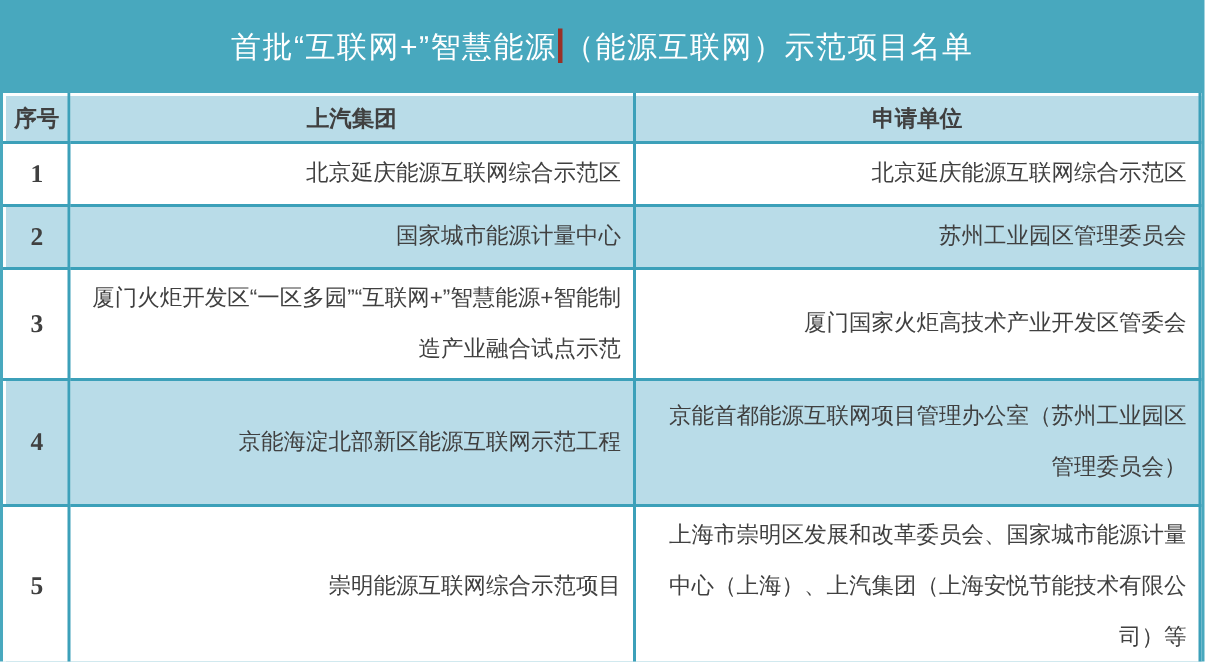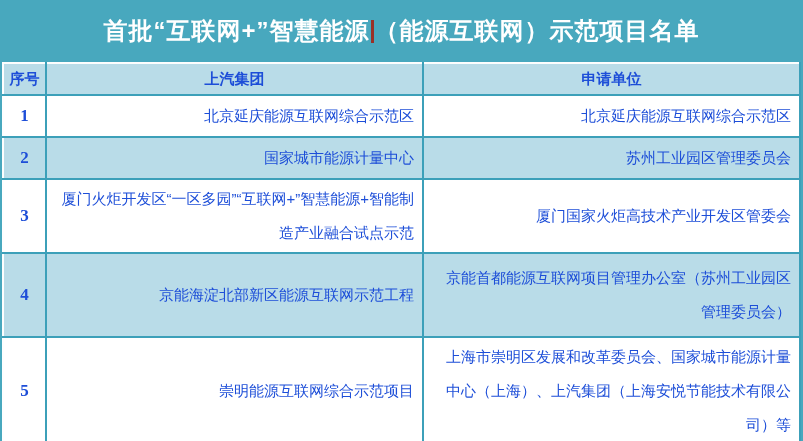--- a/index.html
+++ b/index.html
@@ -10,22 +10,22 @@
     position: relative;
     font-family: "Liberation Sans", "DejaVu Sans", sans-serif;
   }
   .title-bar {
     position: absolute; top: 0; left: 0;
     width: 803px; height: 62px;
     display: flex; align-items: center; justify-content: center;
   }
   .title-text {
     color: #FFFFFF;
-    font-weight: bold;
-    font-size: 24px;
+    font-weight: normal;
+    font-size: 20px;
     letter-spacing: 1px;
     white-space: nowrap;
   }
   .caret {
     display: inline-block;
     width: 3px; height: 23px;
     background: #993026;
     vertical-align: -4px;
     margin: 0 1px;
   }
@@ -34,21 +34,21 @@
     width: 797px;
     border-collapse: collapse;
     table-layout: fixed;
     background: #FFFFFF;
   }
   col.c-num  { width: 43px; }
   col.c-proj { width: 377px; }
   col.c-appl { width: 377px; }
   th, td {
     border: 2px solid #3CA0B9;
-    color: #1d4ed8;
+    color: #404040;
     font-size: 15px;
     overflow: hidden;
   }
   thead tr { height: 32px; }
   th {
     background: #B9DCE8;
     border-top: 2px solid #FDFEFE;
     font-weight: bold;
     text-align: center;
     padding: 0;

